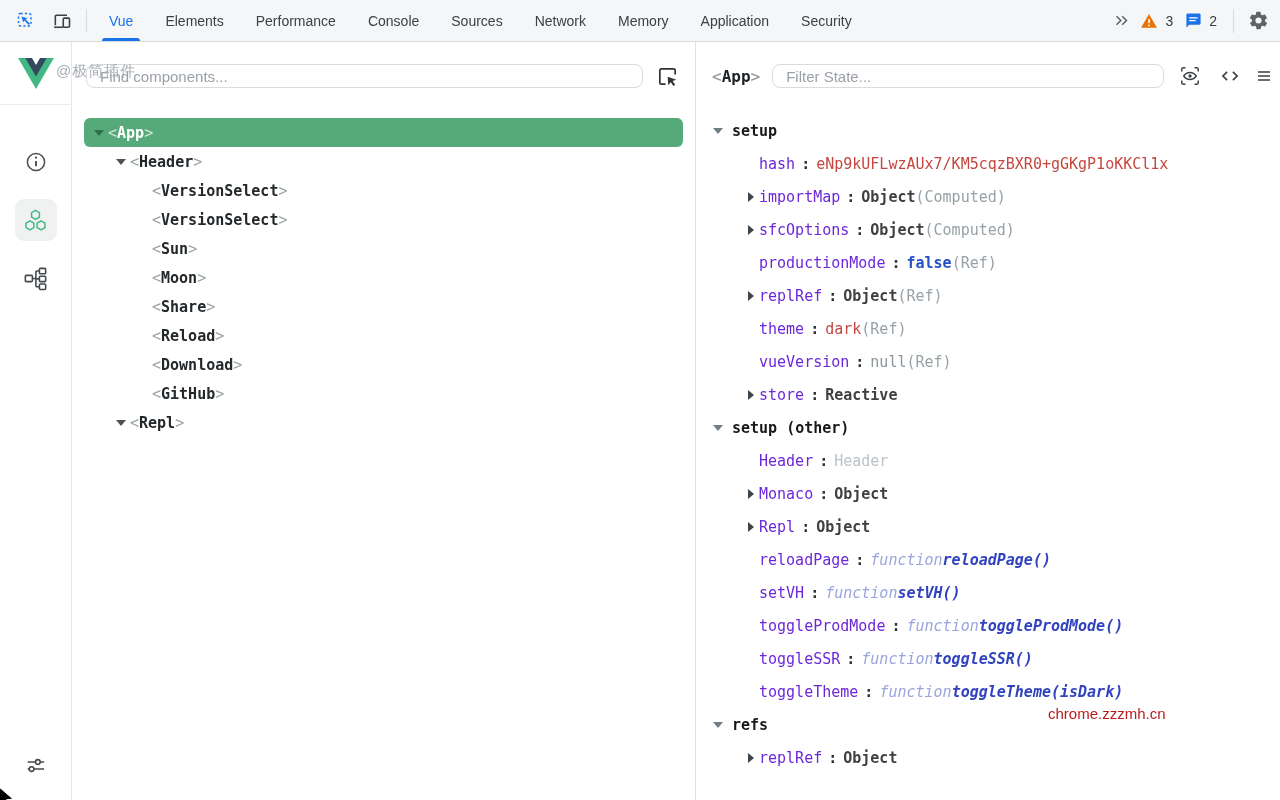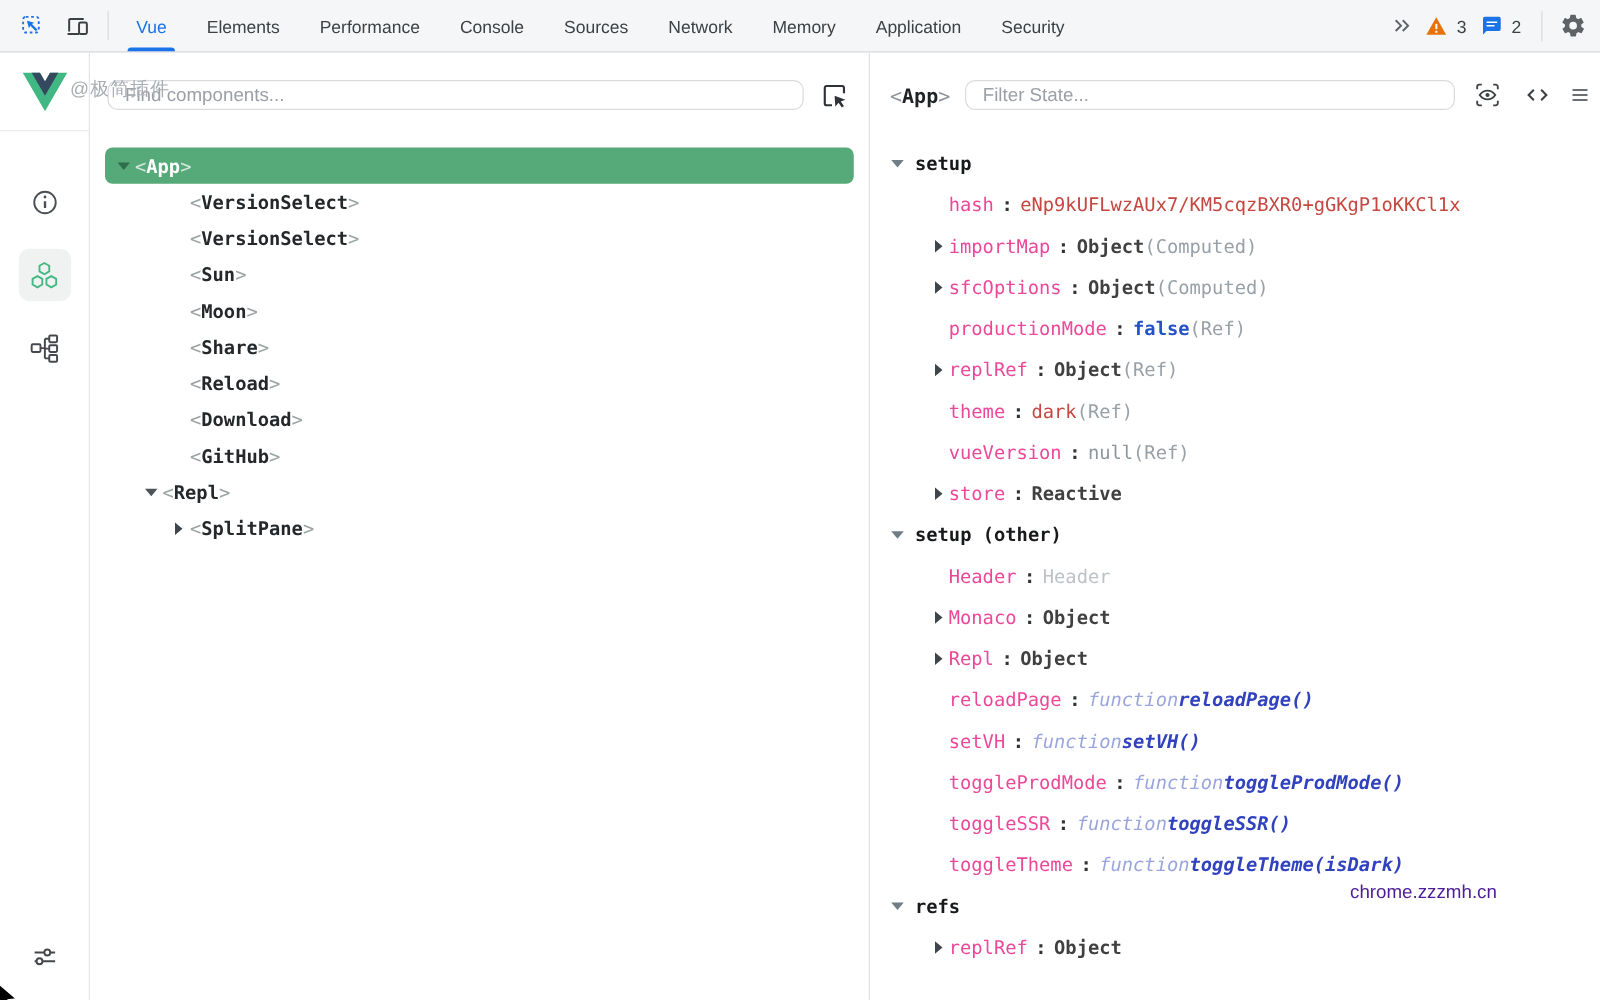--- a/index.html
+++ b/index.html
@@ -62,35 +62,35 @@
   .sp-tag .tbracket { color:#8c9499; }
   .sp-tag .tname { color:#1f2326; font-weight:bold; }
   .sp-icons { display:flex; align-items:center; gap:12px; flex:none; margin-right:-8px; }
   .state-tree { padding-top:4px; overflow:hidden; font-family:"DejaVu Sans Mono", monospace; font-size:15px; }
   .section-h { height:33px; display:flex; align-items:center; gap:9px; padding-left:17px;
                font-weight:bold; color:#17191b; cursor:pointer; white-space:nowrap; }
   .section-h .tri-down { border-top-color:#6f7d84; }
   .srow { height:33px; display:flex; align-items:center; padding-left:46px; white-space:nowrap;
           overflow:hidden; cursor:default; }
   .srow .arrow-slot { width:17px; display:flex; justify-content:center; flex:none; }
-  .skey { color:#ec4899; }
+  .skey { color:#6d28d9; }
   .scolon { color:#303437; font-weight:bold; margin:0 6px; }
   .v-red   { color:#c6473f; }
   .v-gray  { color:#97a1a7; }
   .v-null  { color:#8b969c; }
   .v-blue  { color:#2451c5; font-weight:bold; }
   .v-bold  { color:#404040; font-weight:bold; }
   .v-light { color:#bcc2c6; }
   .v-fnkw  { color:#9aa5de; font-style:italic; }
   .v-fnname{ color:#3142bf; font-style:italic; font-weight:bold; }
 
   
   .wm-plugin { position:absolute; left:56px; top:62px; font-size:15px; color:#a9aeb4;
                z-index:6; pointer-events:none; letter-spacing:1px; }
-  .wm-site { position:absolute; left:1080px; top:705px; font-size:15px; color:#4c1d95;
+  .wm-site { position:absolute; left:1048px; top:705px; font-size:15px; color:#b91c1c;
              z-index:6; pointer-events:none; }
   .mouse-cursor { position:absolute; left:-3px; bottom:-10px; z-index:9; pointer-events:none; }
 
   svg { display:block; }
 </style>
 </head>
 <body>
 
 <div class="topbar">
   <div class="tb-btn">
@@ -202,20 +202,26 @@
         </svg>
       </div>
     </div>
     <div class="comp-tree" id="component-tree">
         <div class="crow selected" style="padding-left: 6px;">
           <span class="arrow-slot">
             <span class="tri-down"></span>
           </span>
           <span><span class="cbracket">&lt;</span><span class="cname">App</span><span class="cbracket">&gt;</span></span>
         </div>
+        <div class="crow" style="padding-left: 28px;">
+          <span class="arrow-slot">
+            <span class="tri-down"></span>
+          </span>
+          <span><span class="cbracket">&lt;</span><span class="cname">Header</span><span class="cbracket">&gt;</span></span>
+        </div>
         <div class="crow" style="padding-left: 50px;">
           <span class="arrow-slot"></span>
           <span><span class="cbracket">&lt;</span><span class="cname">VersionSelect</span><span class="cbracket">&gt;</span></span>
         </div>
         <div class="crow" style="padding-left: 50px;">
           <span class="arrow-slot"></span>
           <span><span class="cbracket">&lt;</span><span class="cname">VersionSelect</span><span class="cbracket">&gt;</span></span>
         </div>
         <div class="crow" style="padding-left: 50px;">
           <span class="arrow-slot"></span>
@@ -239,26 +245,20 @@
         </div>
         <div class="crow" style="padding-left: 50px;">
           <span class="arrow-slot"></span>
           <span><span class="cbracket">&lt;</span><span class="cname">GitHub</span><span class="cbracket">&gt;</span></span>
         </div>
         <div class="crow" style="padding-left: 28px;">
           <span class="arrow-slot">
             <span class="tri-down"></span>
           </span>
           <span><span class="cbracket">&lt;</span><span class="cname">Repl</span><span class="cbracket">&gt;</span></span>
-        </div>
-        <div class="crow" style="padding-left: 50px;">
-          <span class="arrow-slot">
-            <span class="tri-right"></span>
-          </span>
-          <span><span class="cbracket">&lt;</span><span class="cname">SplitPane</span><span class="cbracket">&gt;</span></span>
         </div>
       </div>
   </div>
 
   <div class="state-panel">
     <div class="panel-toolbar" style="padding:0 16px; gap:12px">
       <div class="sp-tag"><span class="tbracket">&lt;</span><span class="tname">App</span><span class="tbracket">&gt;</span></div>
       <input class="search-input" type="text" placeholder="Filter State..." style="">
       <div class="sp-icons">
         <div class="iconbtn">

